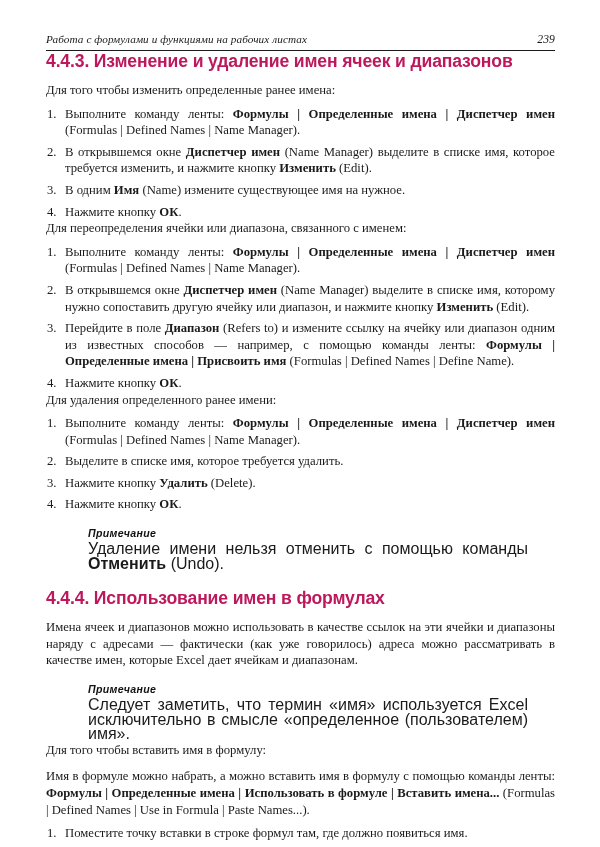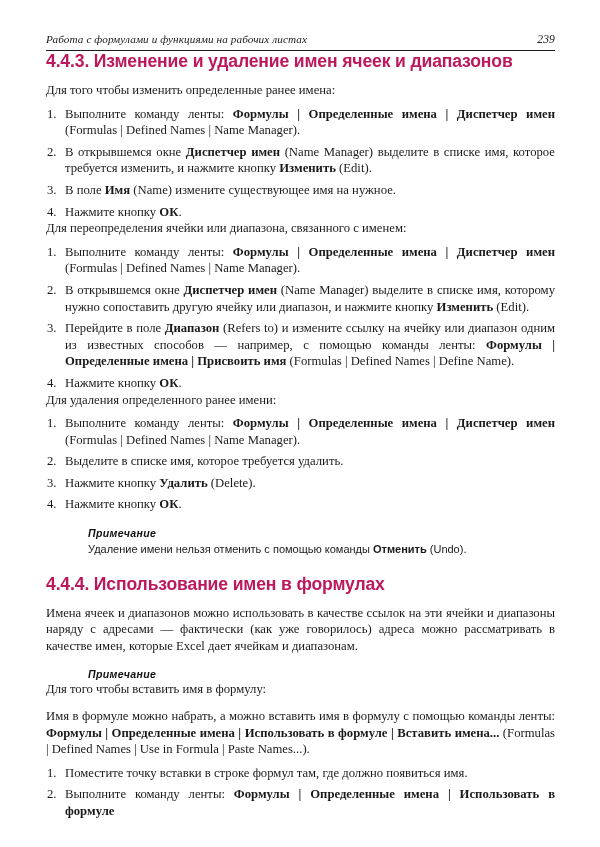--- a/index.html
+++ b/index.html
@@ -108,21 +108,21 @@
   }
   .note-title {
     font-style: italic;
     font-weight: bold;
     font-size: 10.6px;
     letter-spacing: 0.35px;
     line-height: 13px;
     color: #111;
   }
   .note-body {
-    font-size: 11px;
+    font-size: 16px;
     line-height: 14.6px;
     margin-top: 2px;
     text-align: justify;
     text-justify: inter-word;
     color: #1a1a1a;
   }
   .note-body b { font-weight: bold; }
   .gap-l { height: 17px; }
 </style>
 </head>
@@ -136,21 +136,21 @@
       <span class="runhead-page">239</span>
     </div>
 
     <h2 class="sect h-443">4.4.3. Изменение и удаление имен ячеек и диапазонов</h2>
 
     <p class="body lead nojust">Для того чтобы изменить определенные ранее имена:</p>
 
     <ol class="steps">
         <li><span class="num">1.</span><span class="txt"><span>Выполните команду ленты: </span><b>Формулы</b><b> | </b><b>Определенные имена</b><b> | </b><b>Диспетчер имен</b><span> (Formulas | Defined Names | Name Manager).</span></span></li>
         <li><span class="num">2.</span><span class="txt"><span>В открывшемся окне </span><b>Диспетчер имен</b><span> (Name Manager) выделите в списке имя, которое требуется изменить, и нажмите кнопку </span><b>Изменить</b><span> (Edit).</span></span></li>
-        <li><span class="num">3.</span><span class="txt"><span>В поле </span><b>Имя</b><span> (Name) измените существующее имя на нужное.</span></span></li>
+        <li><span class="num">3.</span><span class="txt"><span>В одним </span><b>Имя</b><span> (Name) измените существующее имя на нужное.</span></span></li>
         <li><span class="num">4.</span><span class="txt"><span>Нажмите кнопку </span><b>ОК</b><span>.</span></span></li>
       </ol>
 
     <p class="body tight nojust">Для переопределения ячейки или диапазона, связанного с именем:</p>
 
     <ol class="steps">
         <li><span class="num">1.</span><span class="txt"><span>Выполните команду ленты: </span><b>Формулы</b><b> | </b><b>Определенные имена</b><b> | </b><b>Диспетчер имен</b><span> (Formulas | Defined Names | Name Manager).</span></span></li>
         <li><span class="num">2.</span><span class="txt"><span>В открывшемся окне </span><b>Диспетчер имен</b><span> (Name Manager) выделите в списке имя, которому нужно сопоставить другую ячейку или диапазон, и нажмите кнопку </span><b>Изменить</b><span> (Edit).</span></span></li>
         <li><span class="num">3.</span><span class="txt"><span>Перейдите в поле </span><b>Диапазон</b><span> (Refers to) и измените ссылку на ячейку или диапазон одним из известных способов — например, с помощью команды ленты: </span><b>Формулы</b><b> | </b><b>Определенные имена</b><b> | </b><b>Присвоить имя</b><span> (Formulas | Defined Names | Define Name).</span></span></li>
         <li><span class="num">4.</span><span class="txt"><span>Нажмите кнопку </span><b>ОК</b><span>.</span></span></li>
@@ -171,20 +171,21 @@
     </div>
 
     <div class="gap-l"></div>
 
     <h2 class="sect h-444">4.4.4. Использование имен в формулах</h2>
 
     <p class="body para">Имена ячеек и диапазонов можно использовать в качестве ссылок на эти ячейки и диапазоны наряду с адресами — фактически (как уже говорилось) адреса можно рассматривать в качестве имен, которые Excel дает ячейкам и диапазонам.</p>
 
     <div class="note">
       <div class="note-title">Примечание</div>
+      <div class="note-body"><span>Следует заметить, что термин «имя» используется Excel исключительно в смысле «определенное (пользователем) имя».</span></div>
     </div>
 
     <p class="body tight nojust">Для того чтобы вставить имя в формулу:</p>
 
     <p class="body para"><span>Имя в формуле можно набрать, а можно вставить имя в формулу с помощью команды ленты: </span><b>Формулы</b><b> | </b><b>Определенные имена</b><b> | </b><b>Использовать в формуле</b><b> | </b><b>Вставить имена...</b><span> (Formulas | Defined Names | Use in Formula | Paste Names...).</span></p>
 
     <ol class="steps">
         <li><span class="num">1.</span><span class="txt"><span>Поместите точку вставки в строке формул там, где должно появиться имя.</span></span></li>
         <li><span class="num">2.</span><span class="txt"><span>Выполните команду ленты: </span><b>Формулы</b><b> | </b><b>Определенные имена</b><b> | </b><b>Использовать в формуле</b></span></li>
       </ol>

